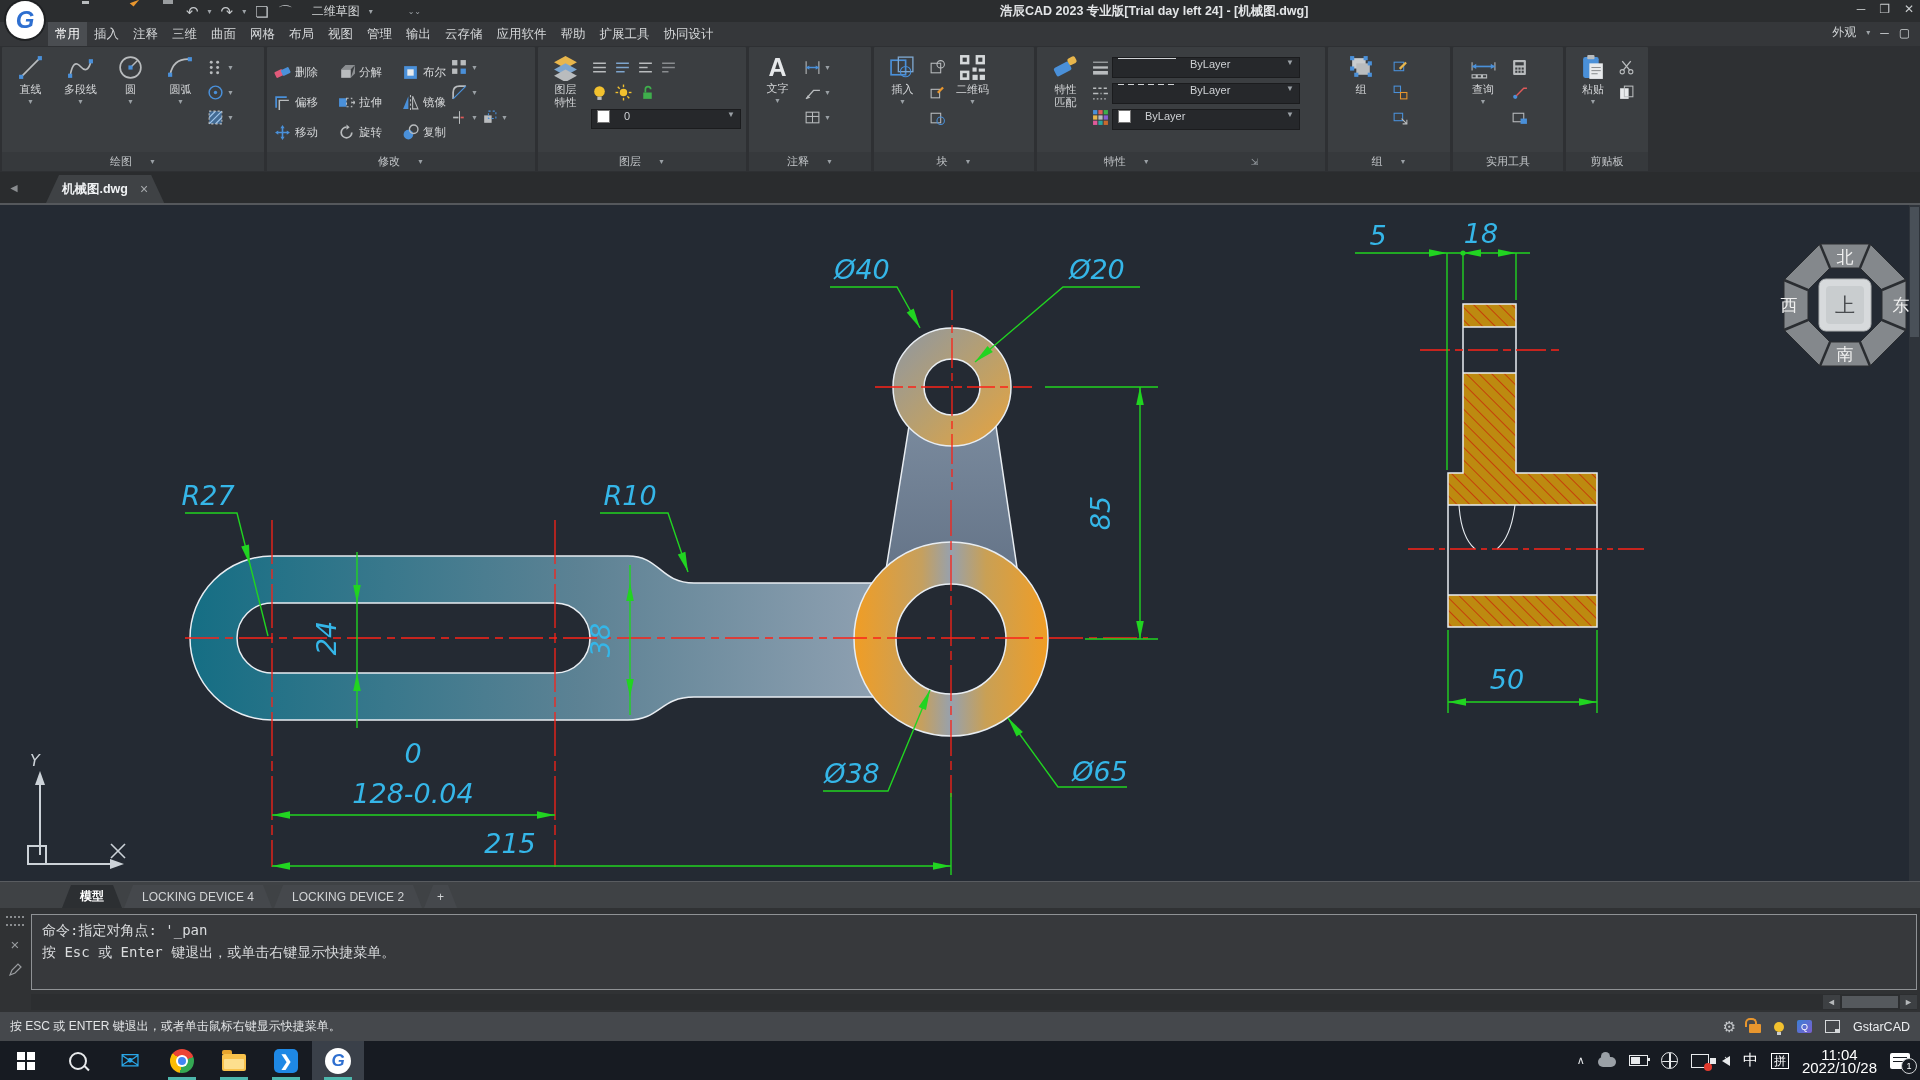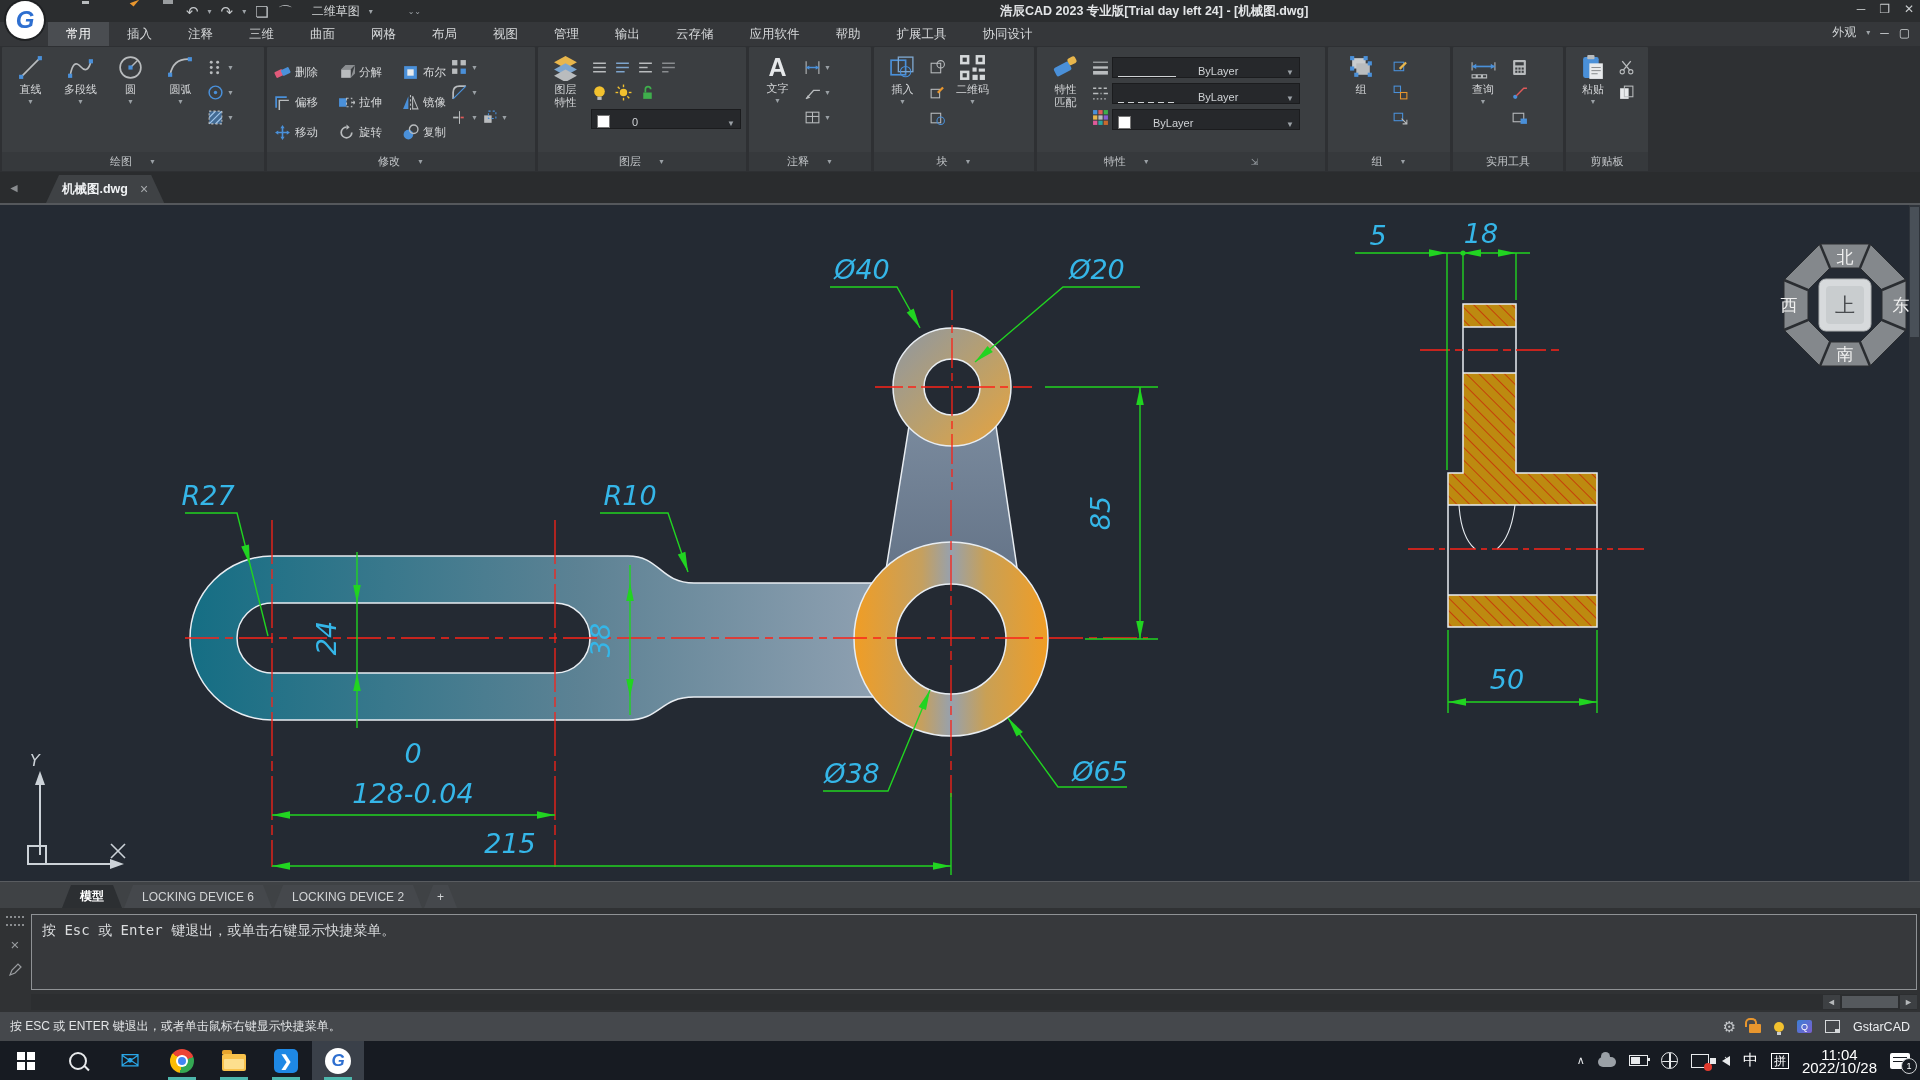--- a/index.html
+++ b/index.html
@@ -23,37 +23,37 @@
       border-left:5px solid transparent;border-bottom:9px solid #e8962e;transform:rotate(40deg)}
   .printer{background:#b9bcbe;width:16px;height:9px;margin-top:5px;position:relative}
   .printer:before{content:"";position:absolute;top:-4px;left:3px;width:10px;height:4px;background:#9a9da0}
   .uglyph{color:#c3c6c9;font-size:15px;line-height:15px}
   .qcaret{color:#9ea3a8;font-size:8px}
   #ws-label{font-size:12px;color:#d3d5d7;margin-left:10px}
   #wtitle{position:absolute;left:1000px;top:3px;font-size:12.5px;font-weight:bold;color:#e3e5e7}
   #winbtns{position:absolute;right:6px;top:2px;display:flex;gap:14px;color:#c9ccce;font-size:12px}
   
   #menubar{left:0;top:22px;width:1920px;height:24px;background:#35373a;display:flex;align-items:stretch;padding-left:48px;box-sizing:border-box}
-  .mtab{padding:4px 18px 3px;font-size:12.5px;color:#d6d8da;white-space:nowrap}
+  .mtab{padding:4px 7px 3px;font-size:12.5px;color:#d6d8da;white-space:nowrap}
   .mtab.active{background:#4a4d51;color:#fff}
   #menu-right{position:absolute;right:10px;top:24px;display:flex;gap:10px;align-items:center;font-size:12px;color:#cfd2d4}
   
   #ribbon{left:0;top:46px;width:1920px;height:126px;background:#2e3033;display:flex;gap:3px;padding:1px 2px;box-sizing:border-box}
   .panel{background:#3b3e41;display:flex;flex-direction:column;border-radius:1px}
   .pbody{flex:1;display:flex;gap:3px;padding:2px 5px 0}
   .plabel{height:19px;font-size:11px;color:#c3c6c9;display:flex;align-items:center;justify-content:center;gap:17px;background:#36393c}
   .bigbtn{width:47px;display:flex;flex-direction:column;align-items:center;padding-top:5px;gap:2px}
   .bigbtn .lbl{font-size:11px;color:#d4d6d8;text-align:center;line-height:1.15;white-space:pre-line}
   .caret{color:#9aa0a5;font-size:7px;line-height:7px}
   .sgrid{display:grid;grid-template-columns:auto auto auto;grid-auto-rows:30px;column-gap:16px;align-content:start;padding-top:8px}
   .smallbtn{display:flex;align-items:center;gap:4px;font-size:11.5px;color:#d4d6d8;padding:0 2px;white-space:nowrap}
   .minicol{display:flex;flex-direction:column;gap:8px;padding-top:10px}
   .minirow{display:flex;align-items:center;gap:3px}
   .combocol{display:flex;flex-direction:column;gap:5px;padding-top:8px}
-  .combo{width:176px;height:19px;background:#26282b;border:1px solid #1b1c1e;display:flex;align-items:flex-end;gap:22px;
+  .combo{width:176px;height:19px;background:#26282b;border:1px solid #1b1c1e;display:flex;align-items:flex-start;gap:14px;
          padding:0 5px;font-size:11px;color:#cfd2d5}
   .combo .cline{width:58px;height:1px;background:#cfd2d5}
   .combo .cdash{width:58px;height:1px;background:repeating-linear-gradient(90deg,#cfd2d5 0 6px,transparent 6px 10px)}
   .swatch{width:11px;height:11px;background:#fff;border:1px solid #777}
   .ccaret{color:#9aa0a5;font-size:8px;margin-left:auto}
   
   #filetabs{left:0;top:172px;width:1920px;height:33px;background:#2a2c2e;border-bottom:2px solid #55585c;box-sizing:border-box}
   #fnav{position:absolute;left:8px;top:9px;color:#8a8d90;font-size:12px}
   .ftab{position:absolute;left:46px;top:3px;height:28px;padding:0 16px;display:flex;align-items:center;gap:12px;
         background:#3f4245;clip-path:polygon(13px 0,calc(100% - 13px) 0,100% 100%,0 100%);
@@ -927,34 +927,35 @@
         <line x1="125" y1="639" x2="111" y2="653"></line>
   </g>
 </svg>
 <div id="vscroll">
       <div id="vthumb"></div>
     </div>
 </div>
 
 <div id="ltabs" class="abs">
   <div class="ltab active">模型</div>
-  <div class="ltab">LOCKING DEVICE 6</div>
+  <div class="ltab">LOCKING DEVICE 4</div>
   <div class="ltab">LOCKING DEVICE 2</div>
   <div class="ltab plus">+</div>
 </div>
 
 <div id="cmdarea" class="abs">
   <div id="gutter">
     <div id="grip"></div>
     <span style="font-size:15px">×</span>
     <svg width="13" height="13" viewBox="0 0 13 13">
         <path d="M1,12 L3,7 L9,1 L12,4 L6,10 Z" fill="none" stroke="#9a9da0" stroke-width="1.2"></path>
       </svg>
   </div>
   <div id="cmdbox">
+    <div>命令:指定对角点: '_pan</div>
     <div>按 Esc 或 Enter 键退出，或单击右键显示快捷菜单。</div>
   </div>
   <div id="hscroll">
     <span class="sbtn">◄</span>
     <span class="sthumb"></span>
     <span class="sbtn">►</span>
   </div>
 </div>
 
 <div id="statusbar" class="abs">

